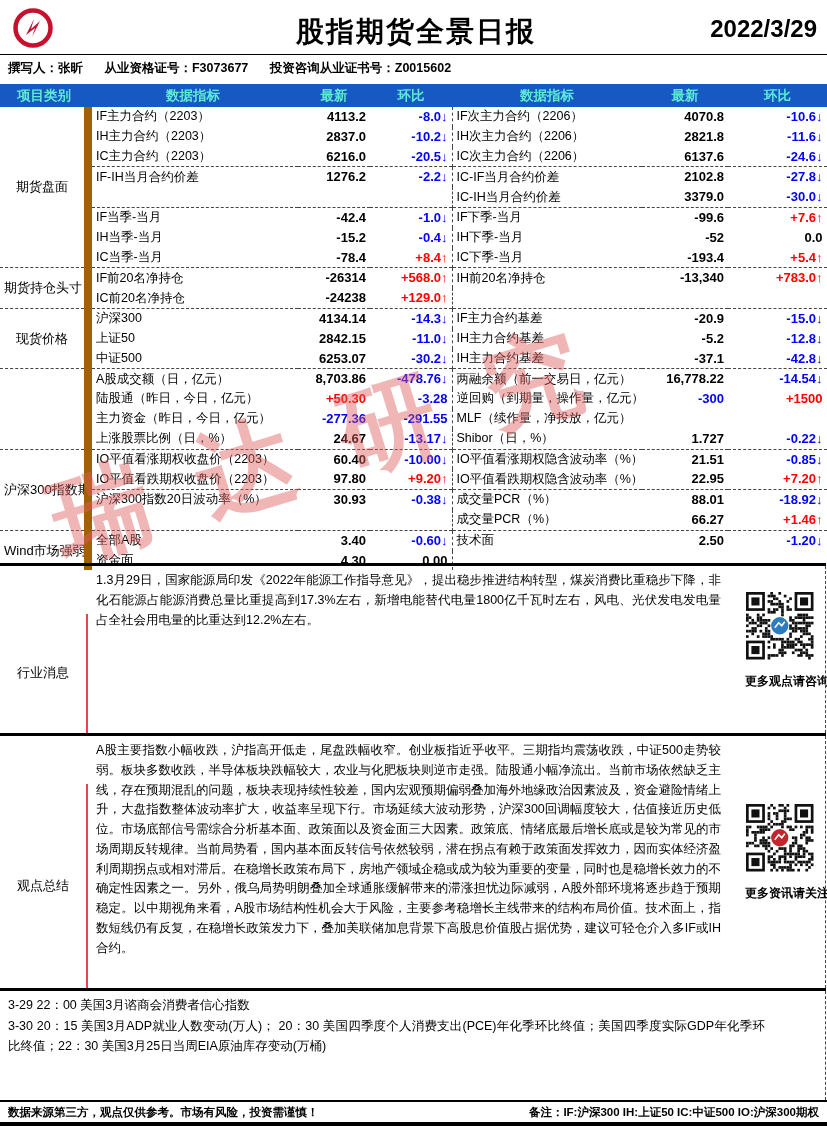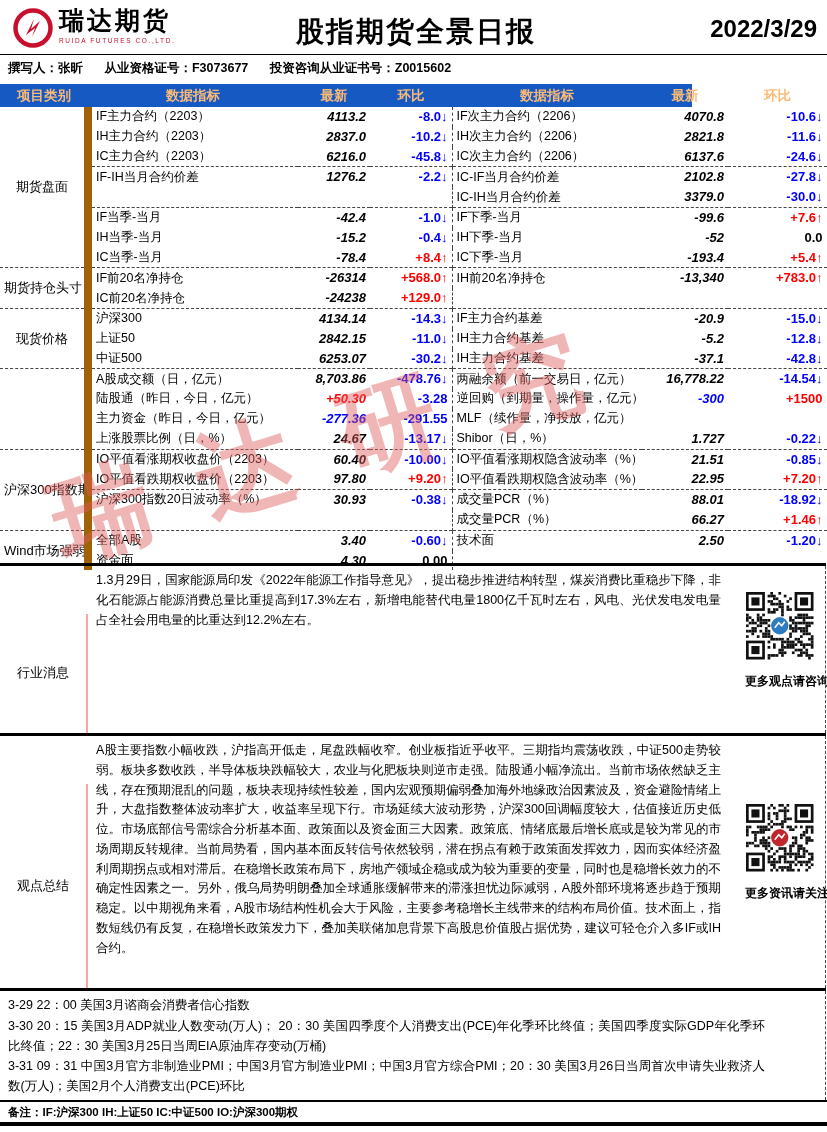--- a/index.html
+++ b/index.html
@@ -10,42 +10,42 @@
   .logo-txt{margin-left:5px;}
   .logo-cn{font-size:25px;font-weight:bold;letter-spacing:3px;line-height:1.1;}
   .logo-en{font-size:6.5px;color:#c8102e;letter-spacing:1.6px;margin-top:2px;}
   .title{position:absolute;left:5px;right:0;top:13px;text-align:center;
          font-size:28px;font-weight:bold;letter-spacing:2px;}
   .date{position:absolute;right:10px;top:15px;font-size:24px;font-weight:bold;}
   .topline{position:absolute;left:0;top:54px;width:827px;height:1px;background:#000;}
   .meta{position:absolute;left:8px;top:60px;font-size:12.5px;font-weight:bold;}
   .meta span{margin-right:18px;}
   
-  .colhead{position:absolute;left:0;top:84px;width:692px;height:23px;background:#1659c2;
+  .colhead{position:absolute;left:0;top:84px;width:827px;height:23px;background:#1659c2;
            display:grid;grid-template-columns:88px 210px 72px 82px 190px 86px 99px;
-           align-items:center;color:#fdba74;font-size:13.5px;font-weight:bold;}
+           align-items:center;color:#5eead4;font-size:13.5px;font-weight:bold;}
   .colhead div{text-align:center;}
   
   table.data{position:absolute;left:0;top:107px;width:827px;border-collapse:collapse;
              table-layout:fixed;font-size:12.5px;}
   table.data td{height:19.8px;line-height:1.05;padding:0 4px;overflow:hidden;white-space:nowrap;}
   td.cat{border-right:8px solid #a16207;text-align:center;white-space:normal;
          font-size:13px;line-height:1.3;padding:0 2px;}
   td.ind{text-align:left;padding-left:5px;}
-  td.val{text-align:right;font-weight:bold;padding-right:9px;font-size:13px;font-style:italic;}
+  td.val{text-align:right;font-weight:bold;padding-right:9px;font-size:13px;}
   td.chg{text-align:right;font-weight:bold;padding-right:10px;font-size:13px;}
   td.rind{border-left:1px dashed #444;}
   td.rchg{border-right:1px dashed #444;}
   tr.gtop td{border-top:1px dashed #444;}
   tr.div td{border-top:1px dashed #444;}
   .c-k{color:#000}.c-r{color:#ff0000}.c-b{color:#0000ff}
   
   .section{position:absolute;left:0;width:826px;display:flex;border-top:3px solid #000;
            box-sizing:border-box;}
-  .sec-label{width:86px;border-right:2px solid #fca5a5;display:flex;align-items:center;
+  .sec-label{width:86px;border-right:2px solid #ef4444;display:flex;align-items:center;
              justify-content:center;text-align:center;font-size:13px;line-height:1.45;
              flex:0 0 86px;white-space:normal;margin-top:48px;}
   .sec-body{flex:1;position:relative;border-right:1px dashed #444;padding:5px 8px 4px 8px;
             font-size:12.5px;line-height:1.58;text-align:justify;}
   .sec-body.qr-room{padding-right:104px;}
   .qrbox{position:absolute;width:70px;text-align:center;}
   .qrbox .cap{font-size:12px;font-weight:bold;margin-top:6px;white-space:nowrap;}
   .focus-line{margin:0 0 1px 0;}
   
   .footer{position:absolute;left:0;top:1100px;width:827px;height:22px;box-sizing:border-box;
@@ -58,24 +58,20 @@
              transform-origin:left center;white-space:nowrap;z-index:3;pointer-events:none;}
 </style>
 </head>
 <body>
 
 <div class="logo">
   <svg width="42" height="42" viewBox="0 0 42 42">
     <circle cx="21" cy="21" r="17.5" fill="none" stroke="#c8102e" stroke-width="4.5"></circle>
     <path d="M14 28 L22 12 L19 22 L28 14 L20 30 L23 21 Z" fill="#c8102e"></path>
   </svg>
-  <div class="logo-txt">
-    <div class="logo-cn">瑞达期货</div>
-    <div class="logo-en">RUIDA FUTURES CO.,LTD.</div>
-  </div>
 </div>
 <div class="title">股指期货全景日报</div>
 <div class="date">2022/3/29</div>
 <div class="topline"></div>
 
 <div class="meta">
   <span>撰写人：张昕</span>
   <span>从业资格证号：F3073677</span>
   <span>投资咨询从业证书号：Z0015602</span>
 </div>
@@ -114,21 +110,21 @@
         <td class="ind c-k">IH主力合约（2203）</td>
         <td class="val c-k">2837.0</td>
         <td class="chg c-b">-10.2↓</td>
         <td class="ind rind c-k">IH次主力合约（2206）</td>
         <td class="val c-k">2821.8</td>
         <td class="chg rchg c-b">-11.6↓</td>
       </tr>
       <tr>
         <td class="ind c-k">IC主力合约（2203）</td>
         <td class="val c-k">6216.0</td>
-        <td class="chg c-b">-45.8↓</td>
+        <td class="chg c-b">-20.5↓</td>
         <td class="ind rind c-k">IC次主力合约（2206）</td>
         <td class="val c-k">6137.6</td>
         <td class="chg rchg c-b">-24.6↓</td>
       </tr>
       <tr class="div">
         <td class="ind c-k">IF-IH当月合约价差</td>
         <td class="val c-k">1276.2</td>
         <td class="chg c-b">-2.2↓</td>
         <td class="ind rind c-k">IC-IF当月合约价差</td>
         <td class="val c-k">2102.8</td>
@@ -711,20 +707,20 @@
           </svg></div>
       <div class="cap">更多资讯请关注!</div>
     </div>
   </div>
 </div>
 
 <div class="section" style="top:988px;height:112px;">
   <div class="sec-body" style="padding-right:60px;">
     <p class="focus-line">3-29 22：00 美国3月谘商会消费者信心指数</p>
     <p class="focus-line">3-30  20：15 美国3月ADP就业人数变动(万人)；  20：30 美国四季度个人消费支出(PCE)年化季环比终值；美国四季度实际GDP年化季环比终值；22：30 美国3月25日当周EIA原油库存变动(万桶)</p>
-    <p class="focus-line">3-31 09：31 中国3月官方非制造业PMI；中国3月官方制造业PMI；中国3月官方综合PMI；20：30 美国3月26日当周首次申请失业救济人数(万人)；美国2月个人消费支出(PCE)环比</p>
   </div>
 </div>
 
 <div class="footer">
+  <span>数据来源第三方，观点仅供参考。市场有风险，投资需谨慎！</span>
   <span>备注：IF:沪深300  IH:上证50  IC:中证500  IO:沪深300期权</span>
 </div>
 <div class="botline"></div>
 
 </body></html>

